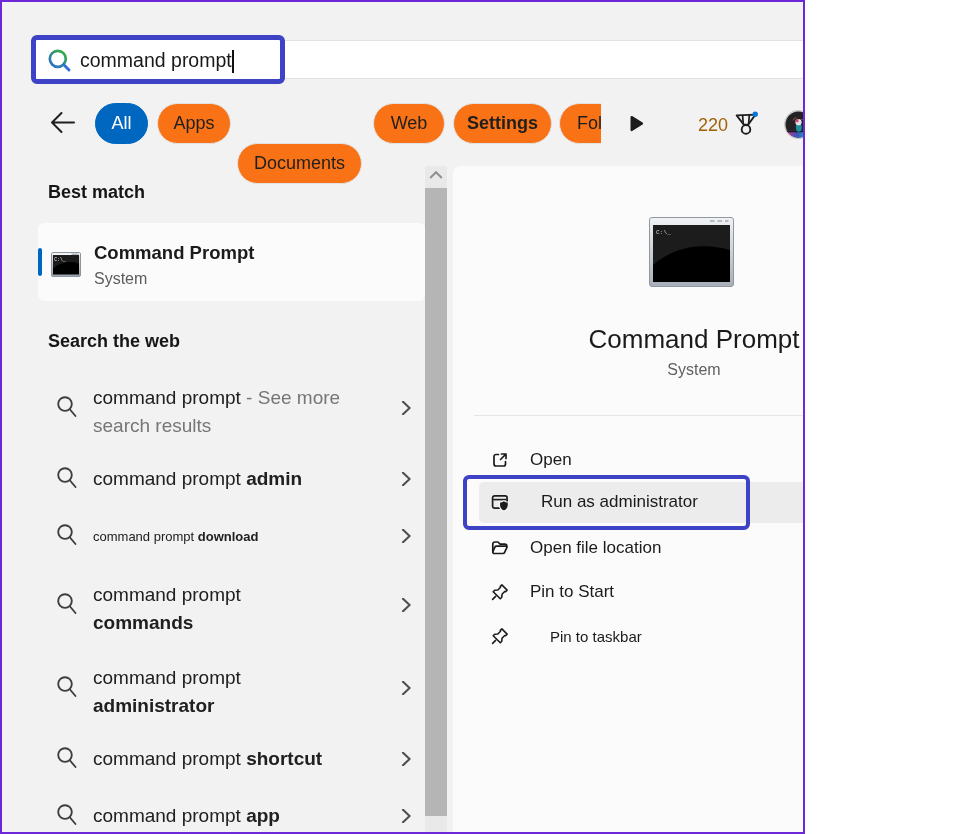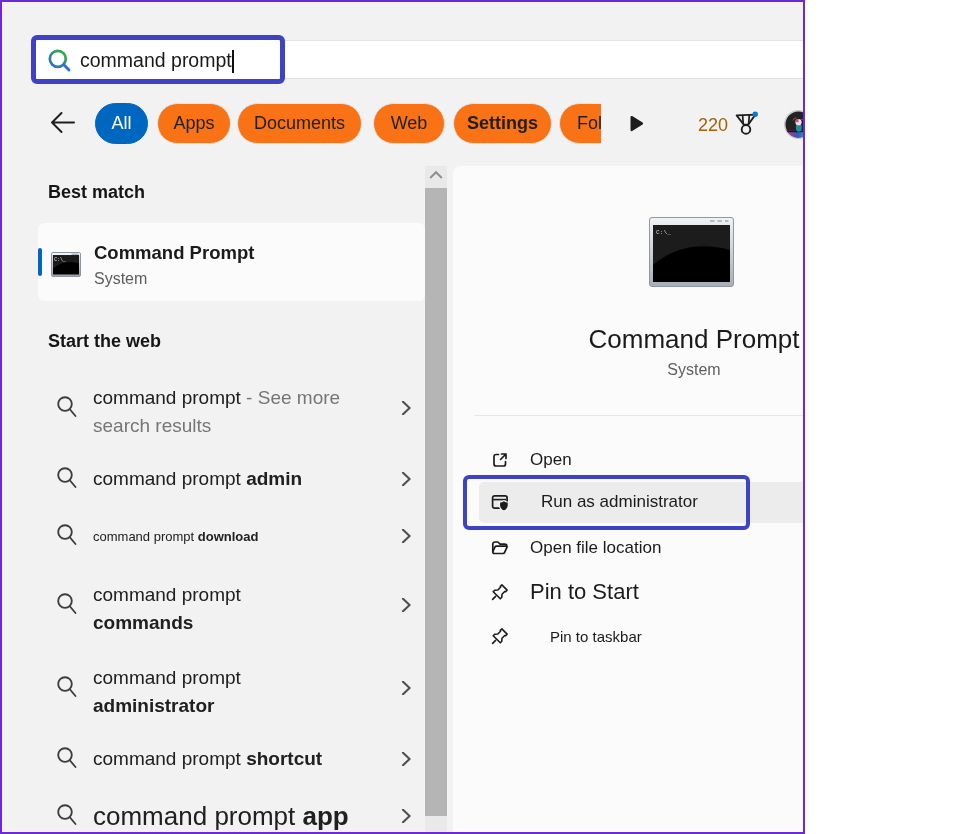--- a/index.html
+++ b/index.html
@@ -32,21 +32,21 @@
     <line x1="16.8" y1="16.8" x2="22" y2="22" stroke="#2d6fd6" stroke-width="2.9" stroke-linecap="round"></line>
   </svg>
   <div class="abs vc" style="left:78px;top:58px;font-size:19.5px;color:#191919;">command prompt</div>
   <div class="abs" style="left:230px;top:48px;width:1.6px;height:23px;background:#111;"></div>
 
   <svg class="abs" style="left:46.5px;top:107.5px;" width="28" height="25" viewBox="0 0 28 25">
     <path d="M3 12.5 H25 M3 12.5 L12.5 3 M3 12.5 L12.5 22" fill="none" stroke="#1f1f1f" stroke-width="2" stroke-linecap="round" stroke-linejoin="round"></path>
   </svg>
   <div class="pill" style="left:93px;width:53px;background:#0067c0;border-color:#0067c0;color:#fff;">All</div>
   <div class="pill" style="left:155px;width:74px;">Apps</div>
-  <div class="pill" style="left:235px;width:125px;">Documents</div>
+  <div class="pill" style="left:235px;width:125px;margin-top:40px;">Documents</div>
   <div class="pill" style="left:371px;width:72px;">Web</div>
   <div class="pill" style="left:451px;width:99px;font-weight:bold;">Settings</div>
   <div class="abs" style="left:557px;top:101px;width:42px;height:41px;overflow:hidden;">
     <div class="pill" style="left:0;top:0;width:110px;text-align:left;padding-left:17px;">Folders</div>
   </div>
   <svg class="abs" style="left:628px;top:113px;" width="14" height="17" viewBox="0 0 14 17">
     <path d="M1.6 2 L12 8.5 L1.6 15 Z" fill="#1d1d1d" stroke="#1d1d1d" stroke-linejoin="round" stroke-width="2.2"></path>
   </svg>
   <div class="abs vc" style="left:696px;top:123px;font-size:18px;color:#a16207;">220</div>
 
@@ -119,21 +119,21 @@
     <rect x="0.5" y="0.5" width="29" height="24" rx="1.5" fill="url(#fr1)" stroke="#8d95a0"></rect>
     <rect x="1.2" y="1.2" width="27.6" height="2" fill="#f4f5f6"></rect>
     <rect x="2" y="3.2" width="26" height="19.3" fill="#000"></rect>
     <path d="M2 3.2 H28 V11.5 C18 8.5 9 10.5 2 16.5 Z" fill="#1b1b1b"></path>
     <text x="3.2" y="8.6" font-family="Liberation Mono,monospace" font-size="4.8" fill="#f2f2f2">C:\_</text>
     <rect x="20.5" y="1.5" width="7" height="1.4" fill="#aab1b9"></rect>
   </svg>
   <div class="abs vc" style="left:92px;top:251px;font-size:18.5px;font-weight:bold;color:#1b1b1b;">Command Prompt</div>
   <div class="abs vc" style="left:92px;top:277px;font-size:16px;color:#5c5c5c;">System</div>
 
-  <div class="abs vc" style="left:46px;top:339px;font-size:18px;font-weight:bold;color:#161616;">Start the web</div>
+  <div class="abs vc" style="left:46px;top:339px;font-size:18px;font-weight:bold;color:#161616;">Search the web</div>
 
   <div id="rows">
       <svg class="abs" style="left:54px;top:394px;" width="22" height="24" viewBox="0 0 22 24">
     <circle cx="9" cy="8" r="6.8" fill="none" stroke="#3d3d3d" stroke-width="1.85"></circle>
     <line x1="14" y1="13.5" x2="19.5" y2="20" stroke="#3d3d3d" stroke-width="1.85" stroke-linecap="round"></line>
   </svg>
       <div class="abs vc" style="left:91px;top:395.5px;font-size:19px;"><span class="dk" style="">command prompt</span><span class="gy" style=""> - See more</span></div>
       <div class="abs vc" style="left:91px;top:423.5px;font-size:19px;"><span class="gy" style="">search results</span></div>
       <svg class="abs" style="left:396.5px;top:399px;" width="14" height="14" viewBox="0 0 14 14">
     <path d="M4 0.8 L10.6 7 L4 13.2" fill="none" stroke="#4f4f4f" stroke-width="2.1" stroke-linecap="round" stroke-linejoin="round"></path>
@@ -177,21 +177,21 @@
     <line x1="14" y1="13.5" x2="19.5" y2="20" stroke="#3d3d3d" stroke-width="1.85" stroke-linecap="round"></line>
   </svg>
       <div class="abs vc" style="left:91px;top:757px;font-size:19px;"><span class="dk" style="">command prompt </span><span class="dk" style="font-weight:bold;">shortcut</span></div>
       <svg class="abs" style="left:396.5px;top:750px;" width="14" height="14" viewBox="0 0 14 14">
     <path d="M4 0.8 L10.6 7 L4 13.2" fill="none" stroke="#4f4f4f" stroke-width="2.1" stroke-linecap="round" stroke-linejoin="round"></path>
   </svg>
       <svg class="abs" style="left:54px;top:802px;" width="22" height="24" viewBox="0 0 22 24">
     <circle cx="9" cy="8" r="6.8" fill="none" stroke="#3d3d3d" stroke-width="1.85"></circle>
     <line x1="14" y1="13.5" x2="19.5" y2="20" stroke="#3d3d3d" stroke-width="1.85" stroke-linecap="round"></line>
   </svg>
-      <div class="abs vc" style="left:91px;top:814px;font-size:26px;"><span class="dk" style="">command prompt </span><span class="dk" style="font-weight:bold;">app</span></div>
+      <div class="abs vc" style="left:91px;top:814px;font-size:19px;"><span class="dk" style="">command prompt </span><span class="dk" style="font-weight:bold;">app</span></div>
       <svg class="abs" style="left:396.5px;top:807px;" width="14" height="14" viewBox="0 0 14 14">
     <path d="M4 0.8 L10.6 7 L4 13.2" fill="none" stroke="#4f4f4f" stroke-width="2.1" stroke-linecap="round" stroke-linejoin="round"></path>
   </svg>
     </div>
 
   <div class="abs" style="left:423px;top:164px;width:22px;height:668px;background:#e9e9e9;"></div>
   <div class="abs" style="left:423px;top:186px;width:22px;height:628px;background:#b5b5b5;"></div>
   <svg class="abs" style="left:426px;top:168px;" width="16" height="10" viewBox="0 0 16 10">
     <path d="M2.2 8 L8 2.2 L13.8 8" fill="none" stroke="#8f8f8f" stroke-width="2"></path>
   </svg>
@@ -236,21 +236,21 @@
       <div class="abs vc" style="left:528px;top:500px;font-size:17px;color:#1b1b1b;margin-left:11px;">Run as administrator</div>
       <svg class="abs" style="left:489px;top:537px;" width="18" height="18" viewBox="0 0 18 18">
         <path d="M1.8 12.6 V5 a2 2 0 0 1 2-2 h3.1 l2.2 2.2 h4.7 a2 2 0 0 1 2 2 v0.6" fill="none" stroke="#1c1c1c" stroke-width="1.7" stroke-linejoin="round" stroke-linecap="round"></path>
         <path d="M1.8 12.6 L3.9 8.1 a1.7 1.7 0 0 1 1.6-1 h9.3 a1.1 1.1 0 0 1 1 1.6 l-2.2 4.7 a1.8 1.8 0 0 1 -1.7 1.1 H3.3 a1.5 1.5 0 0 1 -1.5-1.5 Z" fill="none" stroke="#1c1c1c" stroke-width="1.7" stroke-linejoin="round"></path>
       </svg>
       <div class="abs vc" style="left:528px;top:546px;font-size:17px;color:#1b1b1b;">Open file location</div>
       <svg class="abs" style="left:489px;top:581px;" width="18" height="18" viewBox="0 0 18 18">
         <path d="M10.9 1.9 L16.1 7.1 L14.6 8.7 L13.7 8.5 L11 11.2 L10.8 14.3 L9.3 15.8 L2.2 8.7 L3.7 7.2 L6.8 7 L9.5 4.3 L9.3 3.4 Z" fill="none" stroke="#1c1c1c" stroke-width="1.6" stroke-linejoin="round"></path>
         <line x1="4.6" y1="13.4" x2="1.6" y2="16.4" stroke="#1c1c1c" stroke-width="1.6" stroke-linecap="round"></line>
       </svg>
-      <div class="abs vc" style="left:528px;top:590px;font-size:22px;color:#1b1b1b;">Pin to Start</div>
+      <div class="abs vc" style="left:528px;top:590px;font-size:17px;color:#1b1b1b;">Pin to Start</div>
       <svg class="abs" style="left:489px;top:625px;" width="18" height="18" viewBox="0 0 18 18">
         <path d="M10.9 1.9 L16.1 7.1 L14.6 8.7 L13.7 8.5 L11 11.2 L10.8 14.3 L9.3 15.8 L2.2 8.7 L3.7 7.2 L6.8 7 L9.5 4.3 L9.3 3.4 Z" fill="none" stroke="#1c1c1c" stroke-width="1.6" stroke-linejoin="round"></path>
         <line x1="4.6" y1="13.4" x2="1.6" y2="16.4" stroke="#1c1c1c" stroke-width="1.6" stroke-linecap="round"></line>
       </svg>
       <div class="abs vc" style="left:548px;top:634px;font-size:15px;color:#1b1b1b;">Pin to taskbar</div>
     </div>
 
 </div>
 
 </body></html>

